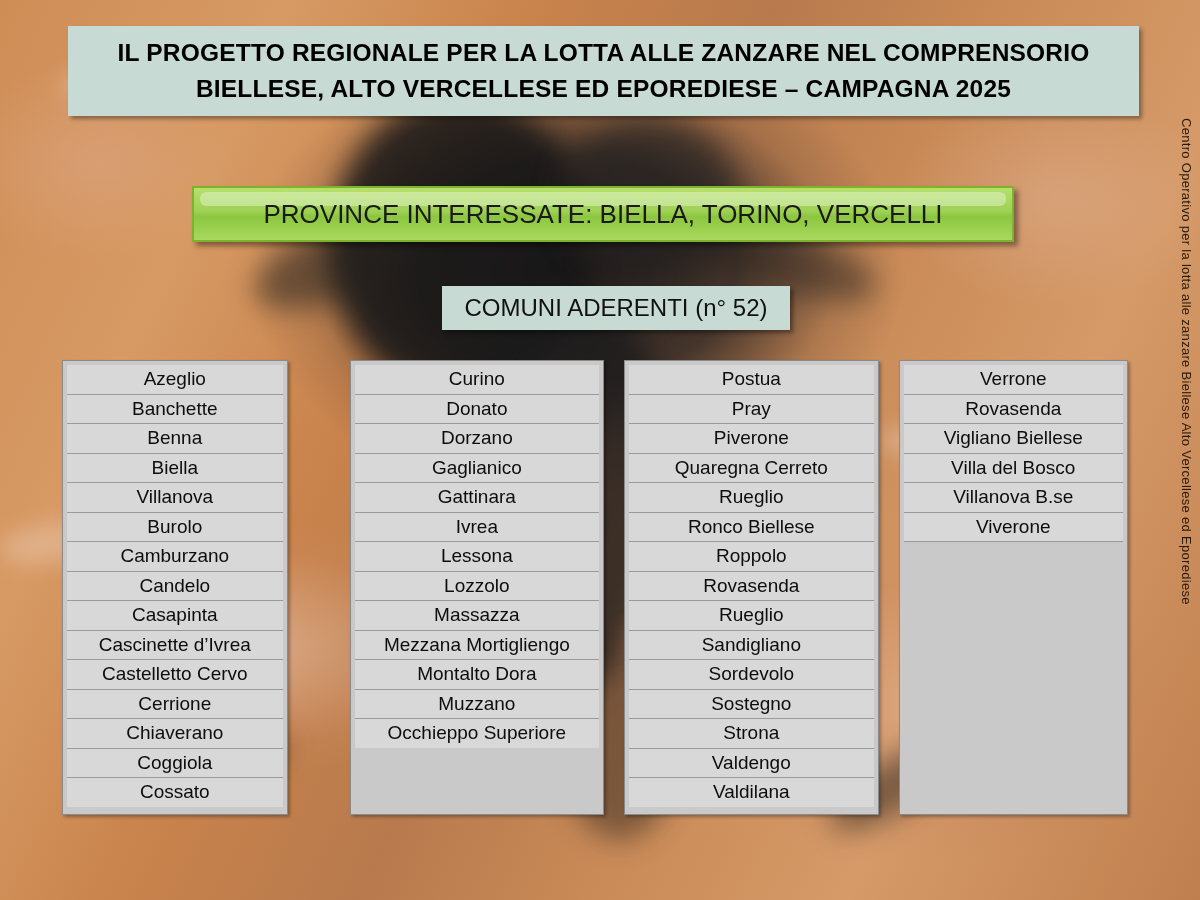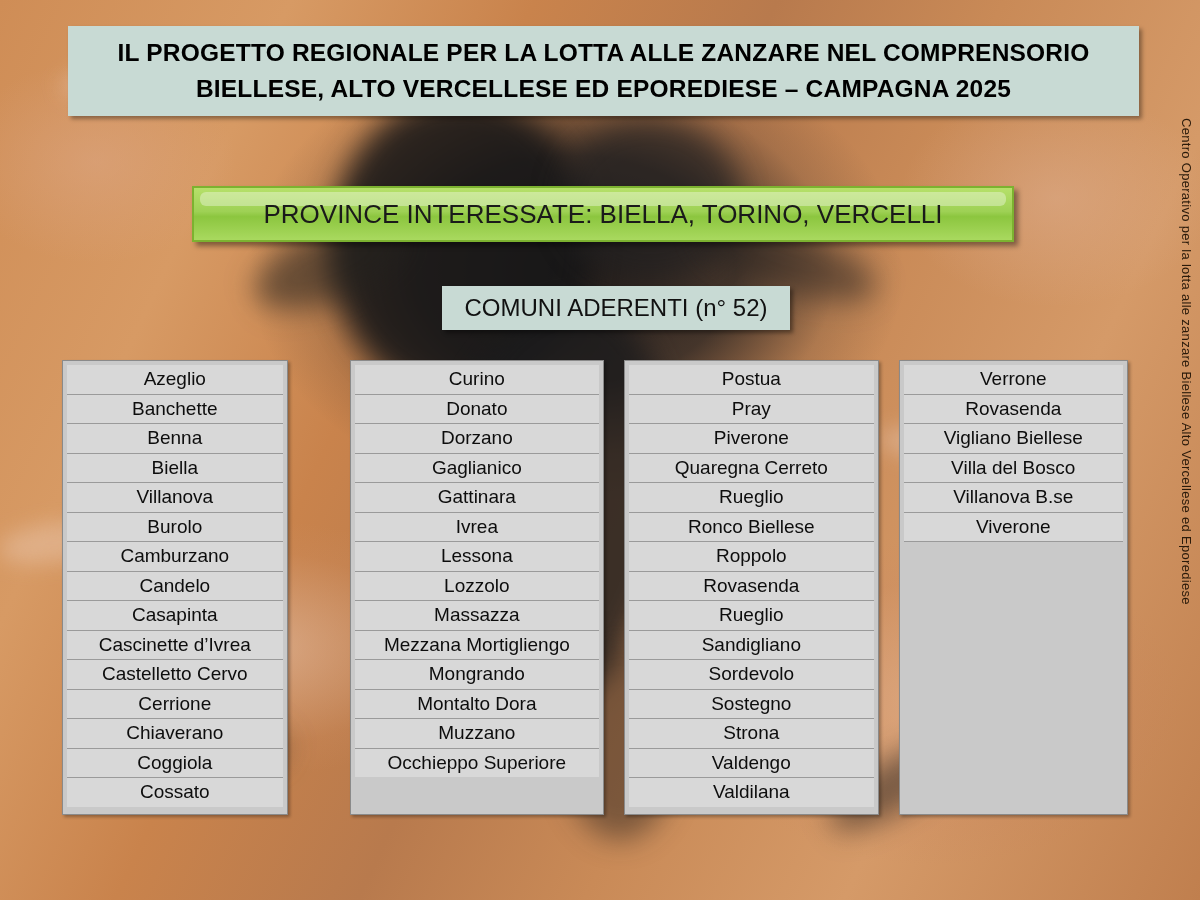--- a/index.html
+++ b/index.html
@@ -226,21 +226,20 @@
       <div class="cell">Curino</div>
       <div class="cell">Donato</div>
       <div class="cell">Dorzano</div>
       <div class="cell">Gaglianico</div>
       <div class="cell">Gattinara</div>
       <div class="cell">Ivrea</div>
       <div class="cell">Lessona</div>
       <div class="cell">Lozzolo</div>
       <div class="cell">Massazza</div>
       <div class="cell">Mezzana Mortigliengo</div>
-      <div class="cell">Mongrando</div>
       <div class="cell">Montalto Dora</div>
       <div class="cell">Muzzano</div>
       <div class="cell">Occhieppo Superiore</div>
     </div>
 
     <div class="col wide">
       <div class="cell">Postua</div>
       <div class="cell">Pray</div>
       <div class="cell">Piverone</div>
       <div class="cell">Quaregna Cerreto</div>

